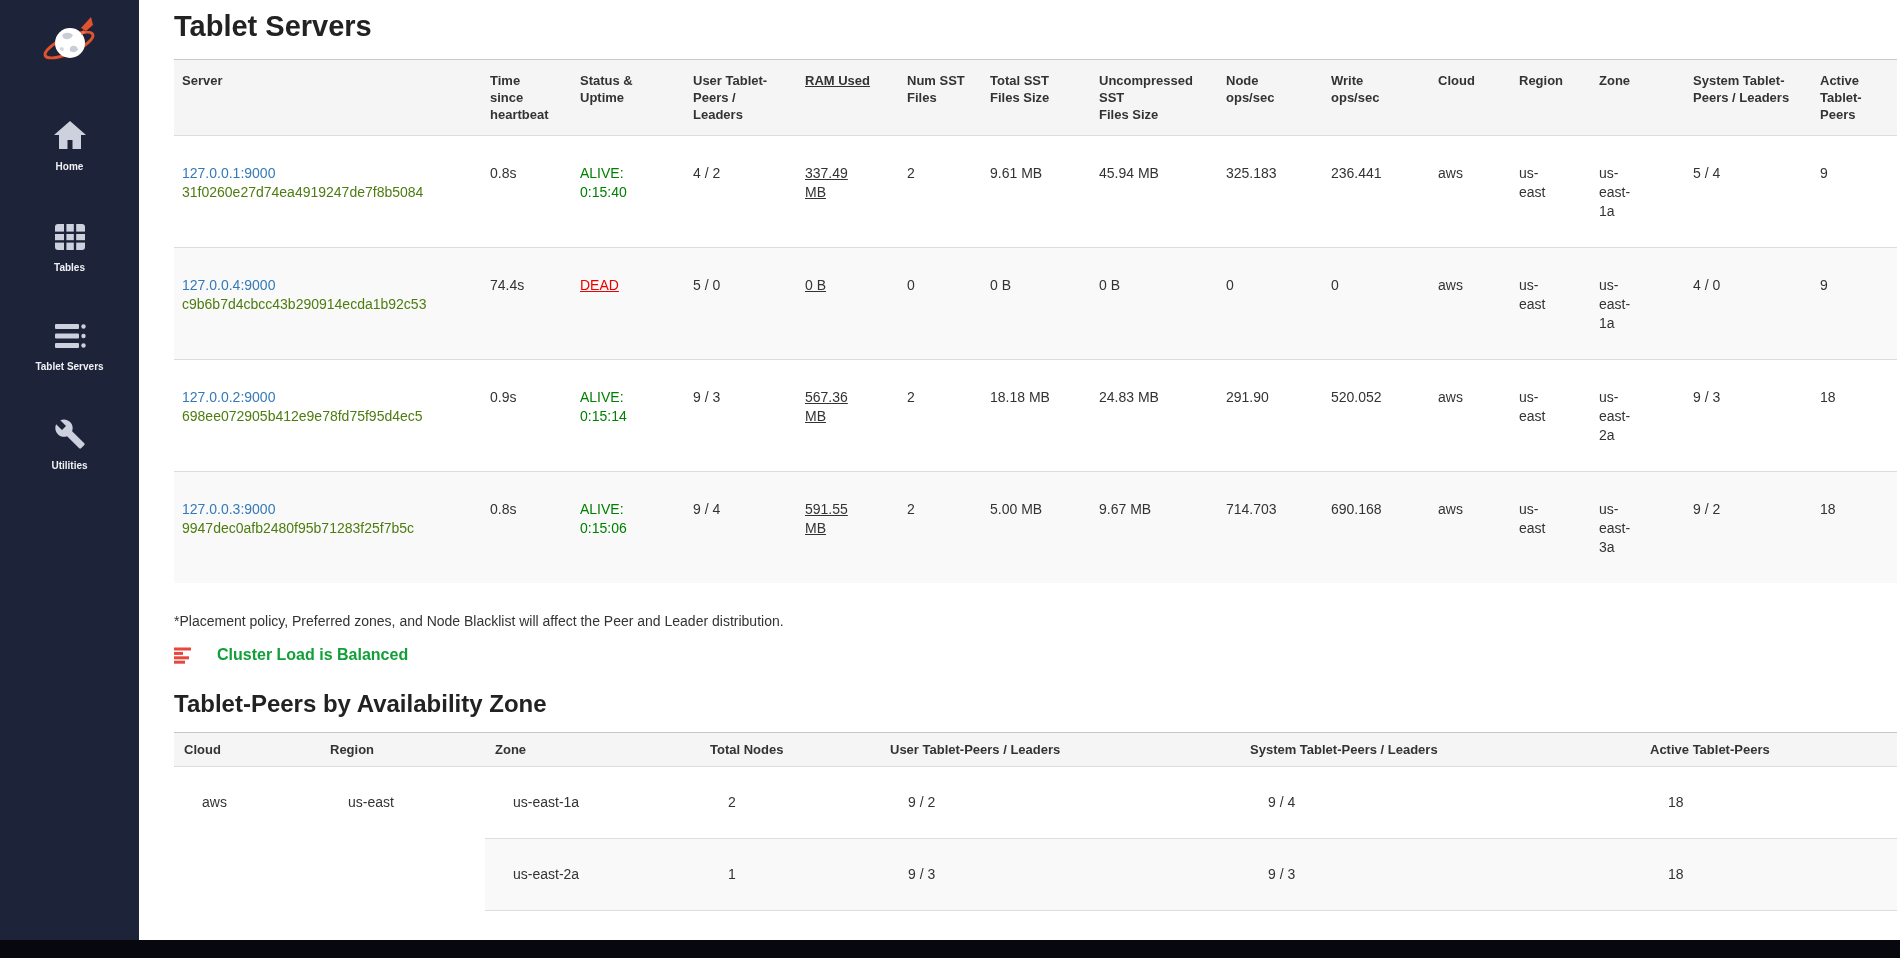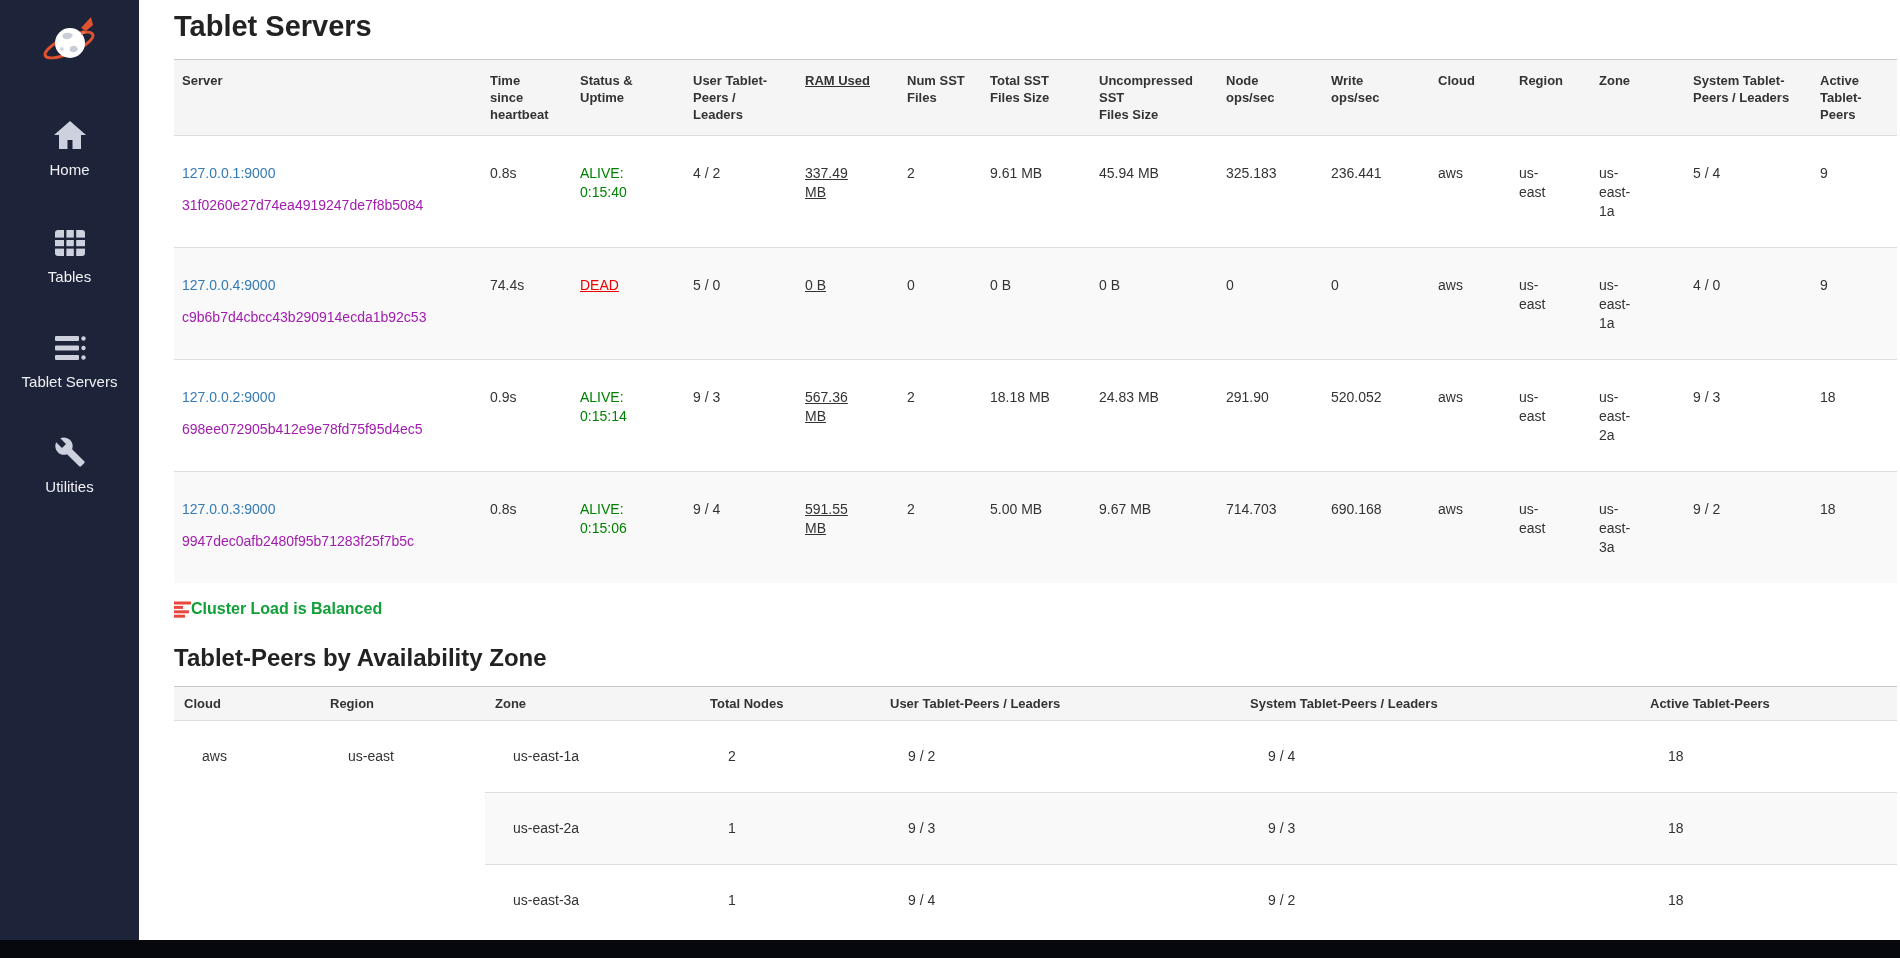--- a/index.html
+++ b/index.html
@@ -10,21 +10,21 @@
     font-family:"Liberation Sans", sans-serif; font-size:14px;
   }
   
   .sidebar {
     position:fixed; left:0; top:0; width:139px; height:958px;
     background:#1d2338; z-index:5;
   }
   .logo-wrap { width:58px; margin:12px auto 0; display:block; cursor:pointer; }
   .nav-item { text-align:center; color:#eceef2; cursor:pointer; }
   .nav-item .icn { display:block; margin:0 auto; }
-  .nav-item .lbl { display:block; font-size:15px; margin-top:7px; color:#f0f1f5; }
+  .nav-item .lbl { display:block; font-size:10px; margin-top:7px; color:#f0f1f5;font-weight:bold; }
   .nav-home    { margin-top:46px; }
   .nav-tables  { margin-top:50px; }
   .nav-tserv   { margin-top:48px; }
   .nav-utils   { margin-top:46px; }
   .icn svg { fill:#cdd1dd; }
   
   .bottom-bar { position:fixed; left:0; bottom:0; width:1900px; height:18px; background:#07070e; z-index:9; }
   
   .main { margin-left:139px; padding:10px 0 0 35px; }
   .page-title { font-size:29px; font-weight:bold; color:#222; margin:0 0 16px 0; }
@@ -46,28 +46,28 @@
   .t1 th:nth-child(3),  .t1 td:nth-child(3)  { padding-right:17px; }
   .t1 th:nth-child(4),  .t1 td:nth-child(4)  { padding-right:20px; }
   .t1 th:nth-child(5),  .t1 td:nth-child(5)  { padding-right:27px;text-decoration:underline; }
   .t1 th:nth-child(7),  .t1 td:nth-child(7)  { padding-right:40px; }
   .t1 th:nth-child(9),  .t1 td:nth-child(9)  { padding-right:15px; }
   .t1 th:nth-child(10), .t1 td:nth-child(10) { padding-right:17px; }
   .t1 th:nth-child(12), .t1 td:nth-child(12) { padding-right:30px; }
   .t1 th:nth-child(13), .t1 td:nth-child(13) { padding-right:42px; }
   .t1 th:nth-child(15), .t1 td:nth-child(15) { padding-right:17px; }
   a.server-link { color:#337ab7; text-decoration:none; cursor:pointer; }
-  .uuid { color:#a21caf;margin-top:13px; }
+  .uuid { color:#4d7c0f; }
   .status-line { display:block; }
   .st-alive { color:#008000; }
   .st-dead  { color:#ee0000;text-decoration:underline; }
   
   .footnote { margin-top:30px; font-size:14px; color:#333; }
   .cluster-load {
-    margin-top:17px; display:flex; align-items:center; gap:0;
+    margin-top:17px; display:flex; align-items:center; gap:26px;
     font-size:16px; font-weight:bold; color:#10a037;
   }
   
   .az-title { font-size:24px; font-weight:bold; color:#222; margin:26px 0 14px 0; }
   table.t2 { border-collapse:collapse; table-layout:fixed; width:1723px; }
   table.t2 th {
     text-align:left; font-size:13px; font-weight:bold; color:#333;
     background:#f5f5f5; padding:8px 10px; line-height:17px;
     border-top:1px solid #c8c8c8;
   }
@@ -273,20 +273,21 @@
         <td>690.168</td>
         <td>aws</td>
         <td>us-east</td>
         <td>us-east-3a</td>
         <td>9 / 2</td>
         <td>18</td>
       </tr>
     </tbody>
   </table>
 
+  <div class="footnote">*Placement policy, Preferred zones, and Node Blacklist will affect the Peer and Leader distribution.</div>
 
   <div class="cluster-load">
     <span style="display:inline-flex;">
       <svg width="17" height="17" viewBox="0 0 17 17">
         <g fill="#e8483c">
           <rect x="0" y="0.5" width="17" height="3"></rect>
           <rect x="0" y="4.9" width="9" height="3"></rect>
           <rect x="0" y="9.3" width="15" height="3"></rect>
           <rect x="0" y="13.7" width="11" height="3"></rect>
         </g>

